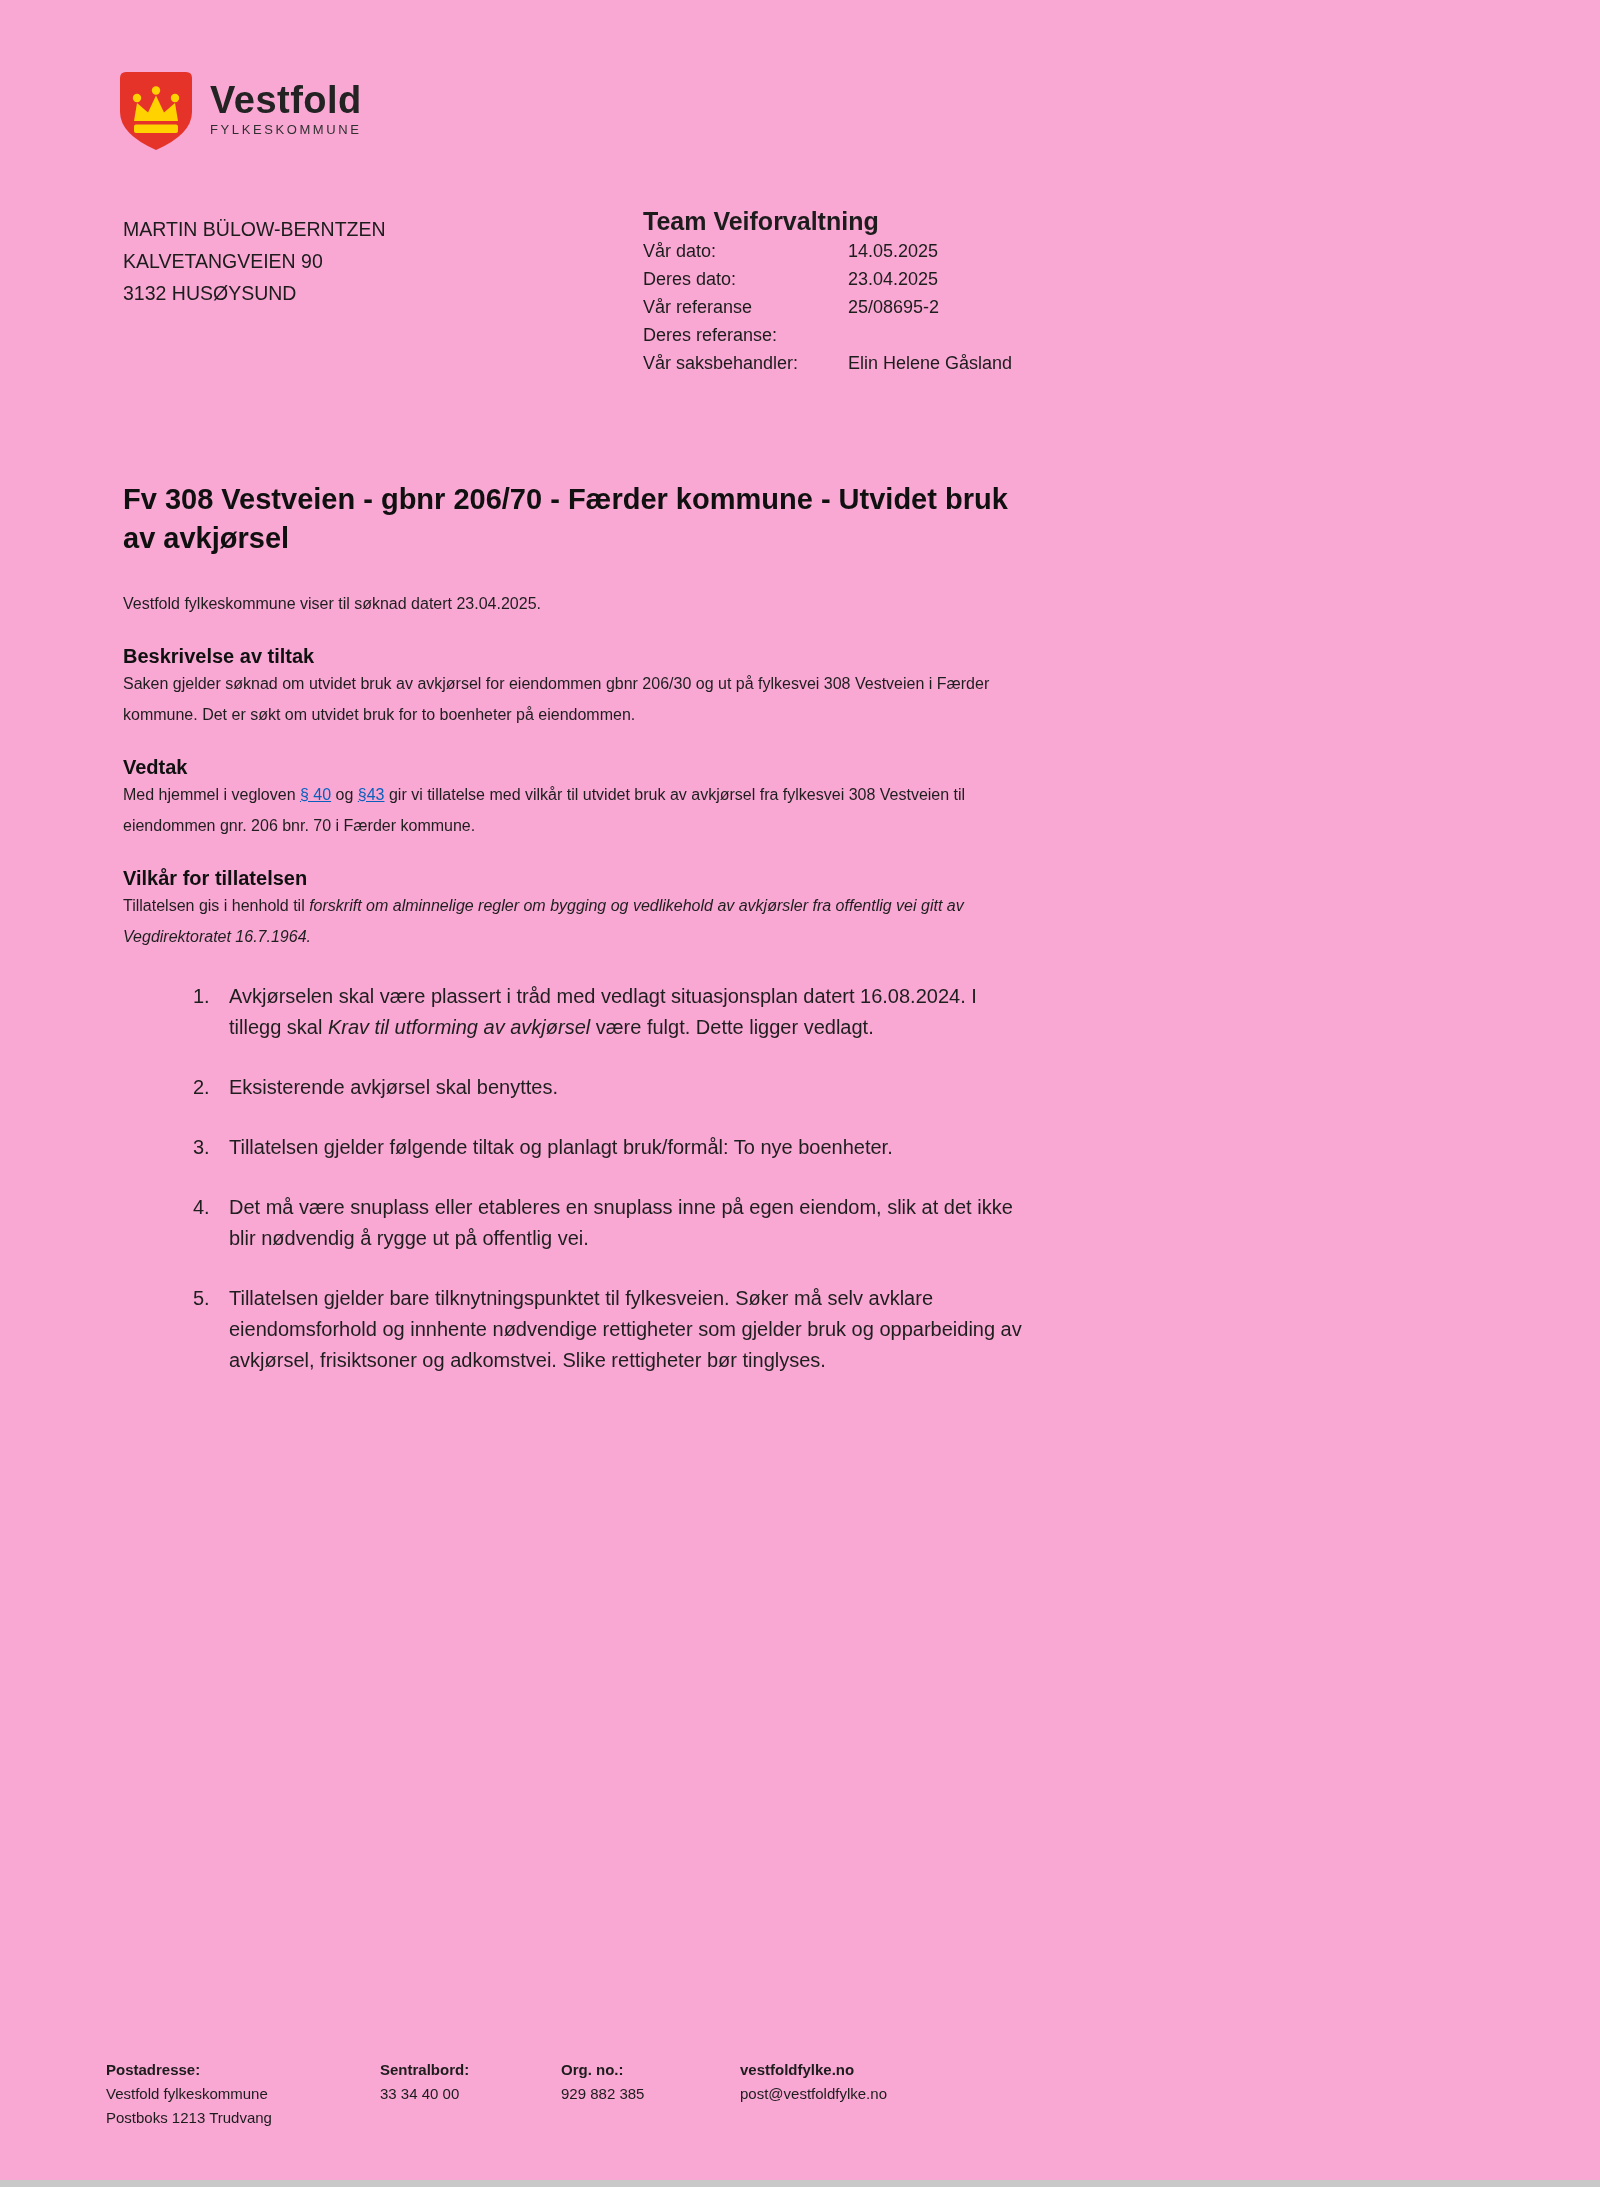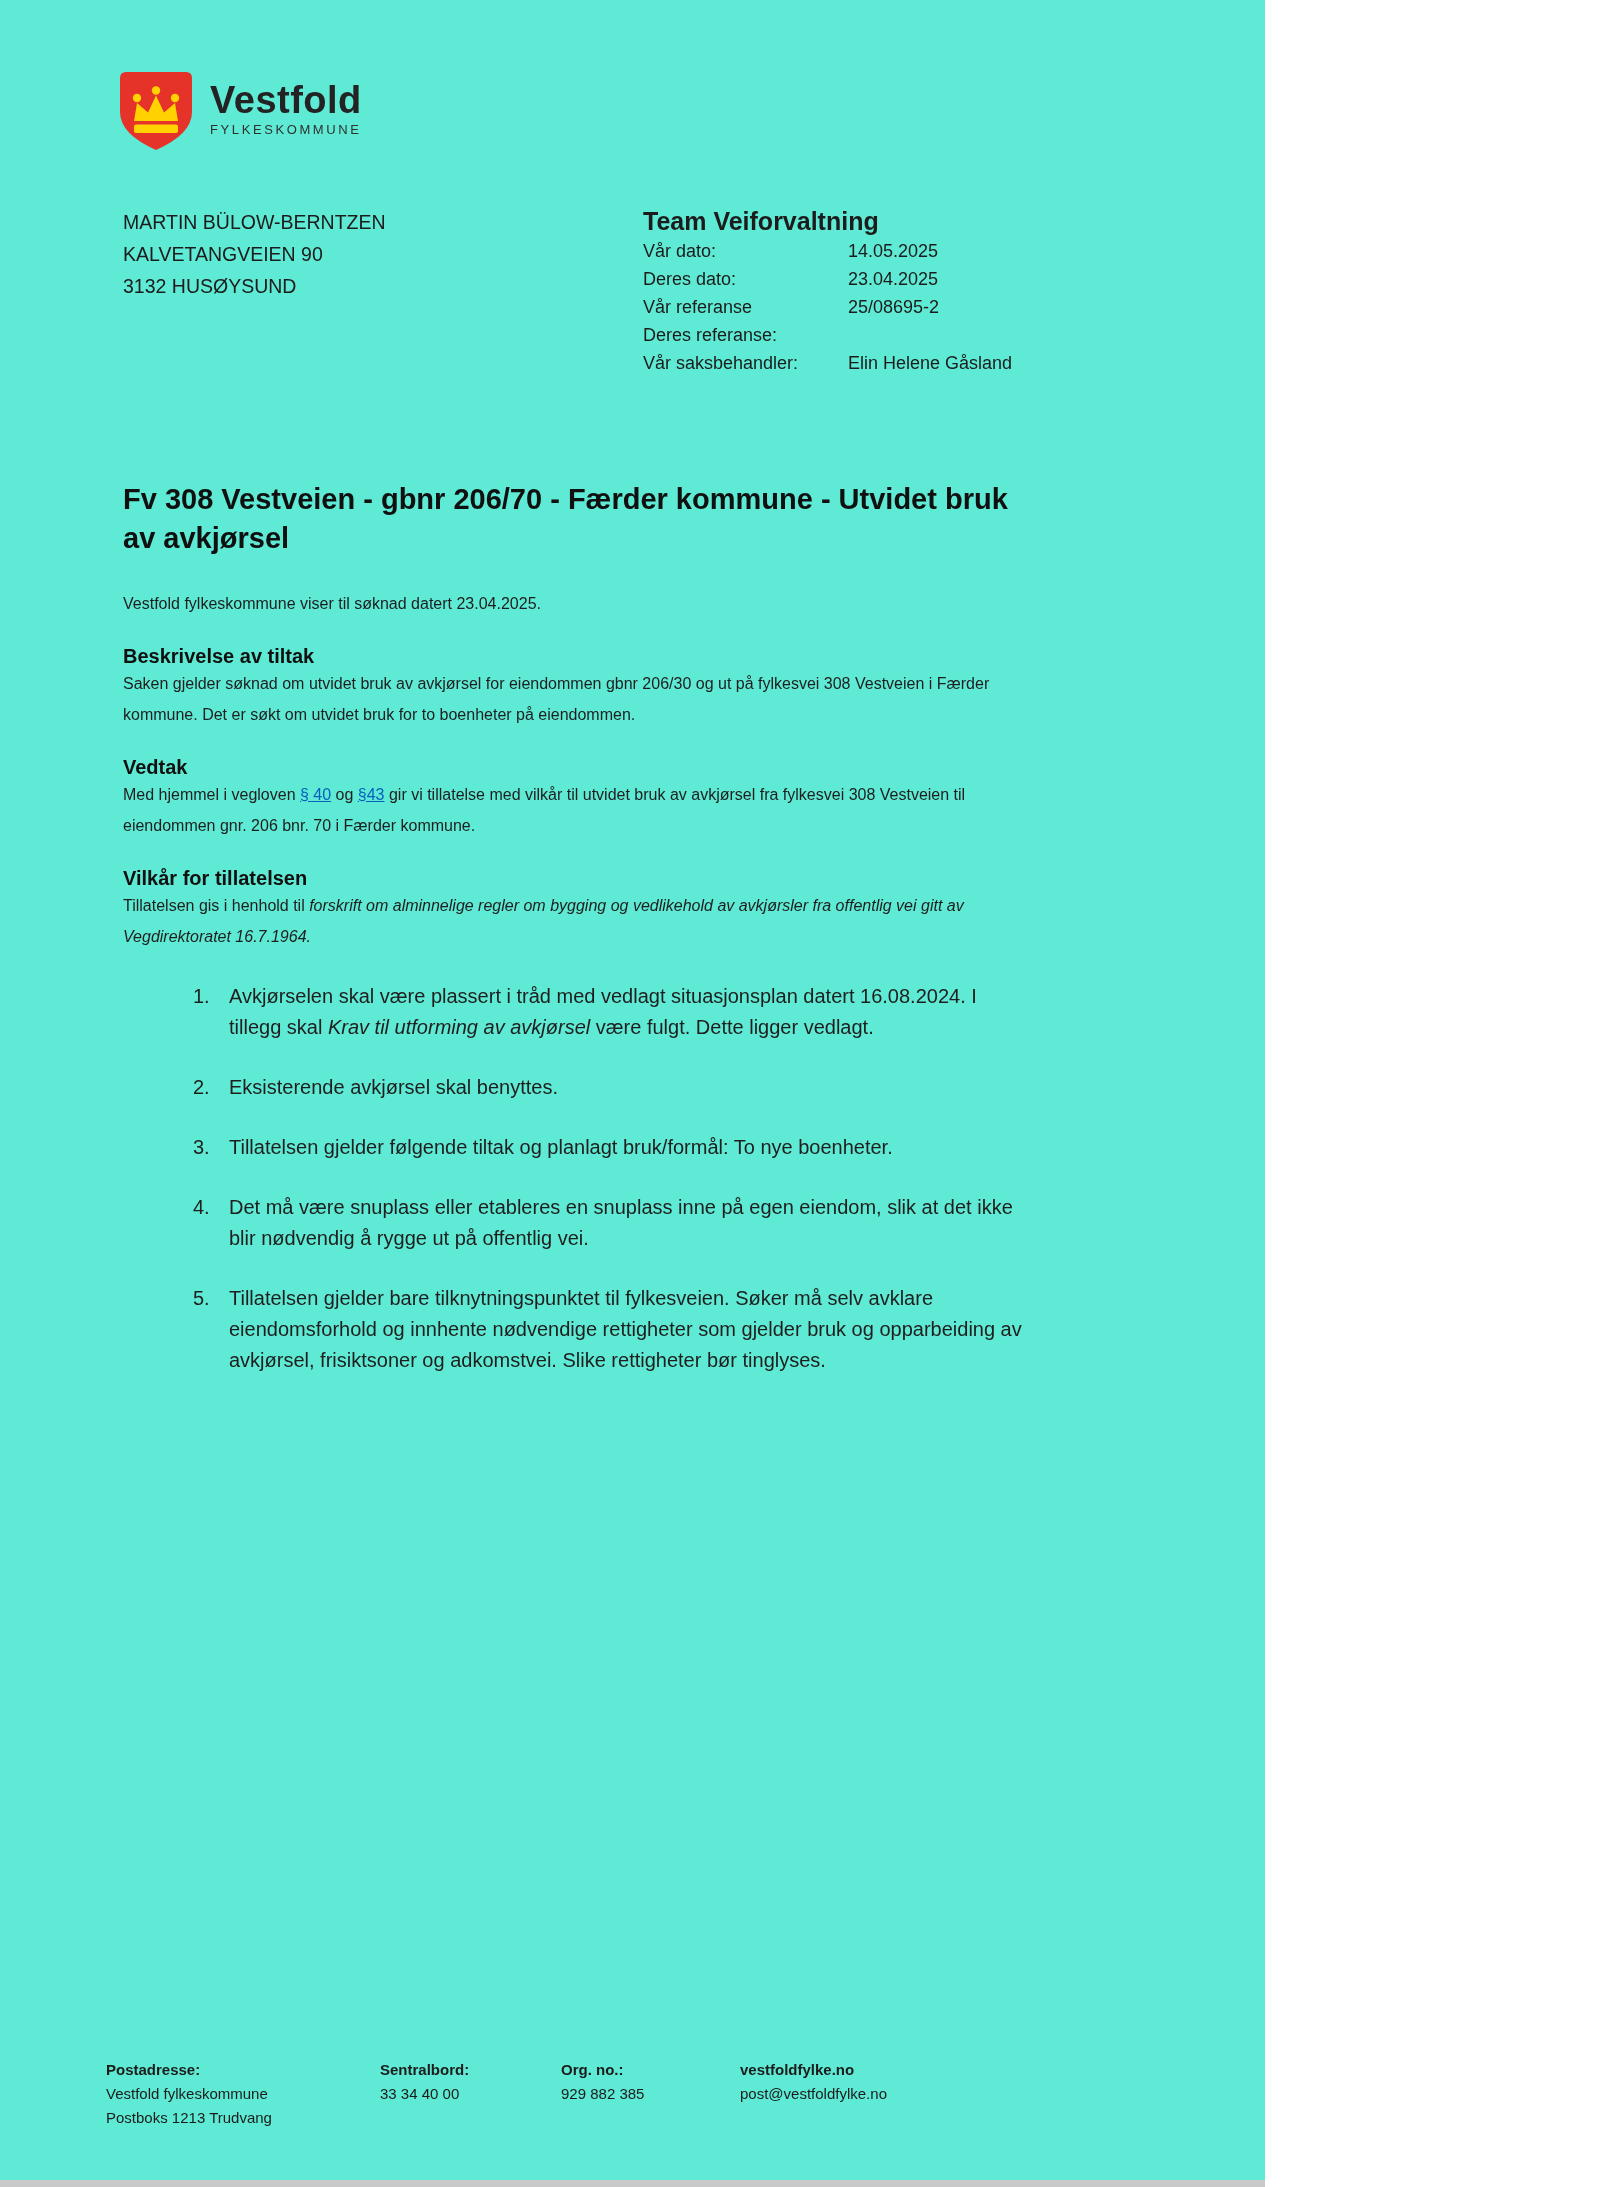--- a/index.html
+++ b/index.html
@@ -1,33 +1,33 @@
 <!DOCTYPE html>
 <html><head>
 <meta charset="utf-8">
 <style>
   * { margin:0; padding:0; box-sizing:border-box; }
   html,body { background:#ffffff; }
   .page {
     position:relative;
-    width:1265px;
+    width:1600px;
     height:2187px;
-    background:#5eead4;
+    background:#f9a8d4;
     font-family:"Liberation Sans", sans-serif;
     color:#1e1e1e;
     overflow:hidden;
   }
   
   .logo { position:absolute; left:120px; top:72px; display:flex; align-items:flex-start; gap:18px; }
   .logo-text { padding-top:8px; }
   .logo-name { font-size:38px; font-weight:700; color:#232323; letter-spacing:0.5px; line-height:1.1; }
   .logo-sub { font-size:13px; letter-spacing:2.6px; color:#303030; margin-top:0; font-weight:500; }
 
   
-  .recipient { position:absolute; left:123px; top:206px; font-size:19.5px; line-height:32px; color:#1c1c1c; }
+  .recipient { position:absolute; left:123px; top:213px; font-size:19.5px; line-height:32px; color:#1c1c1c; }
 
   
   .meta { position:absolute; left:643px; top:207px; font-size:18px; line-height:28px; color:#1c1c1c; }
   .meta-team { font-weight:700; font-size:25px; margin-bottom:2px; }
   .meta-row { display:flex; }
   .meta-label { width:205px; flex:none; }
 
   
   .content { position:absolute; left:123px; top:480px; width:905px; }
   .title { font-size:29px; line-height:1.34; font-weight:700; color:#101010; margin-bottom:30px; }

